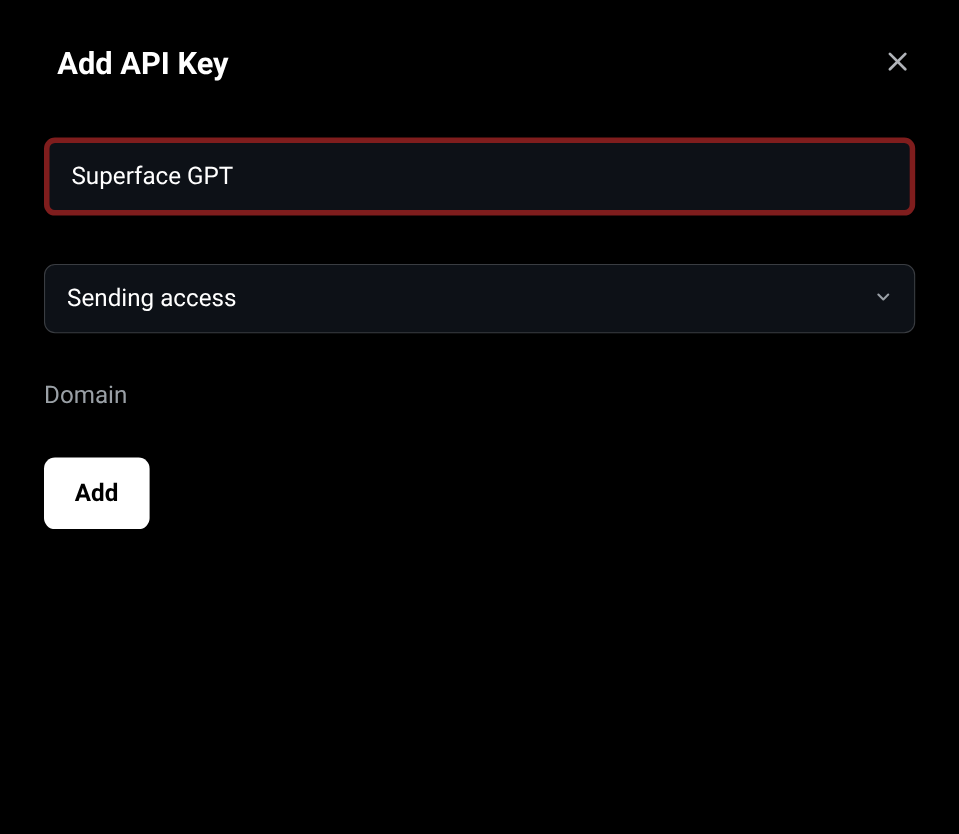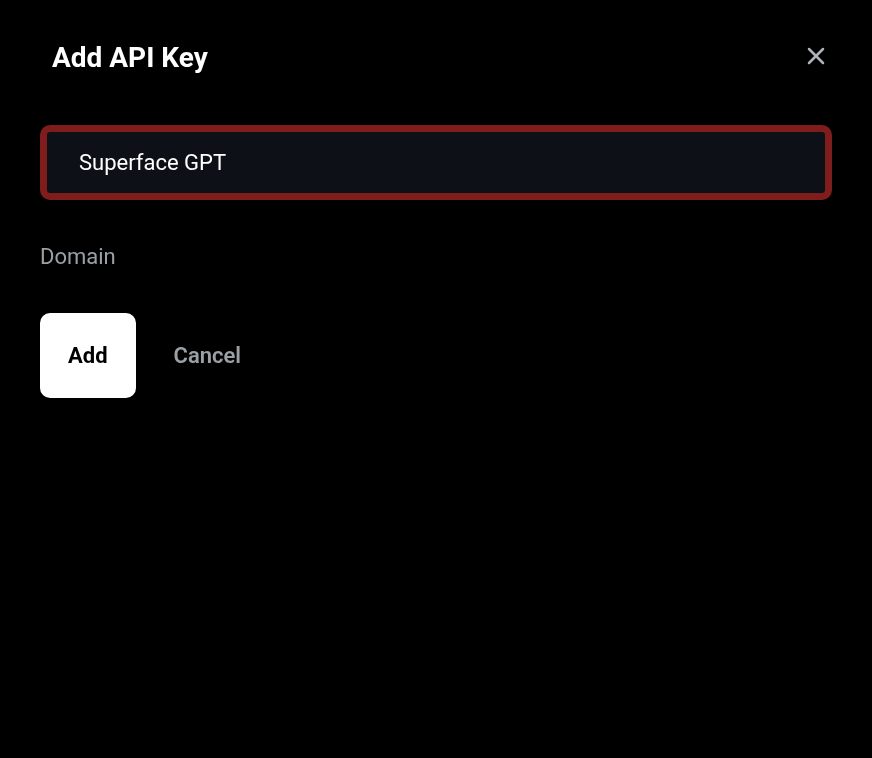--- a/index.html
+++ b/index.html
@@ -57,23 +57,23 @@
       margin-left: 10px;
       color: #9aa0a6;
     }
     .info-icon svg {
       width: 22px;
       height: 22px;
     }
     .text-input {
       width: 100%;
       background: #0d1117;
-      border: 7px solid #7f1d1d;
+      border: 5px solid #7f1d1d;
       border-radius: 10px;
-      padding: 18px 32px;
+      padding: 18px 20px;
       font-size: 22px;
       color: #ffffff;
       font-family: inherit;
       outline: none;
     }
     .select-wrapper {
       position: relative;
       width: 100%;
     }
     .select-input {
@@ -106,21 +106,21 @@
       display: flex;
       gap: 28px;
       align-items: center;
       margin-top: 8px;
     }
     .primary-button {
       background: #ffffff;
       color: #000000;
       border: none;
       border-radius: 10px;
-      padding: 30px 28px;
+      padding: 20px 28px;
       font-size: 22px;
       font-weight: 700;
       cursor: pointer;
       font-family: inherit;
     }
     .secondary-button {
       background: none;
       color: #9aa0a6;
       border: none;
       padding: 16px 10px;
@@ -143,22 +143,29 @@
       </svg>
     </span>
   </button>
 </div>
 
 <div class="form-group">
   <input type="text" class="text-input" value="Superface GPT" style="">
 </div>
 
 <div class="form-group">
+  <div class="select-wrapper">
+    <button class="select-input">Sending access</button>
+    <span class="chevron-icon">
+      <svg viewBox="0 0 24 24" fill="none" stroke="currentColor" stroke-width="2.5" stroke-linecap="round" stroke-linejoin="round">
+        <polyline points="6 9 12 15 18 9"></polyline>
+      </svg>
+    </span>
+  </div>
 </div>
 
 <div class="form-group">
   <label class="form-label">Domain</label>
 </div>
 
 <div class="button-row">
   <button class="primary-button">Add</button>
-  <button class="secondary-button">Cancel</button>
 </div>
 
 </body></html>

